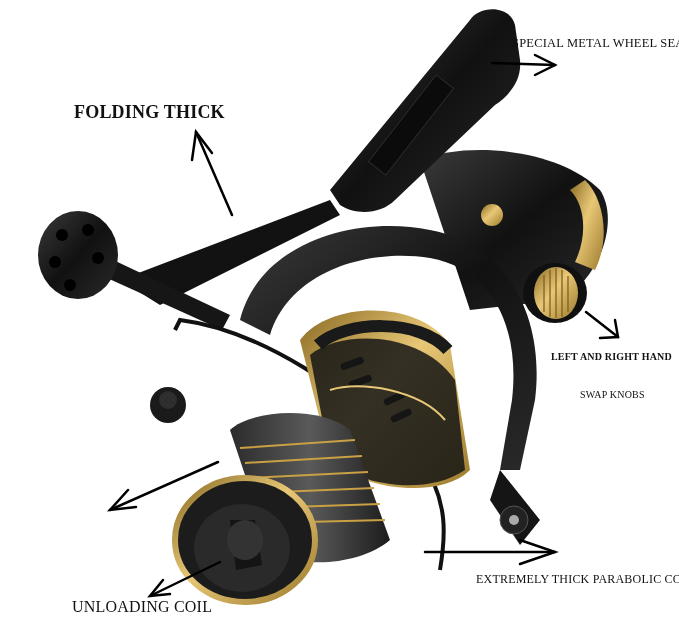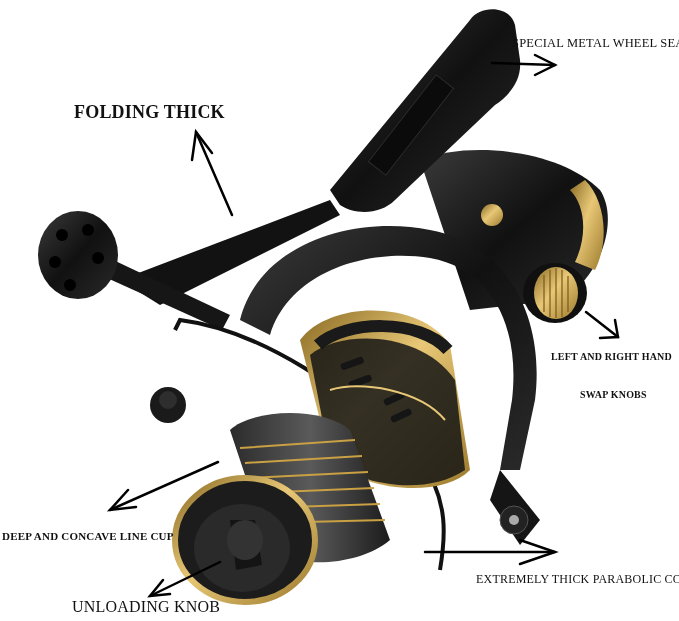--- a/index.html
+++ b/index.html
@@ -3,21 +3,21 @@
   <meta charset="utf-8">
   <style>
     html, body { margin: 0; padding: 0; background: #ffffff; }
     body { width: 679px; height: 621px; position: relative; overflow: hidden; font-family: "Liberation Serif", "DejaVu Serif", serif; }
     .stage { position: absolute; left: 0; top: 0; width: 679px; height: 621px; }
     .stage svg { position: absolute; left: 0; top: 0; }
     .label { position: absolute; color: #111; white-space: nowrap; letter-spacing: 0.2px; line-height: 1; }
     .lbl-wheel { left: 512px; top: 37px; font-size: 12.5px; }
     .lbl-folding { left: 74px; top: 103px; font-size: 18px; font-weight: bold; }
     .lbl-swap1 { left: 551px; top: 352px; font-size: 10px; font-weight: bold; }
-    .lbl-swap2 { left: 580px; top: 390px; font-size: 10px; font-weight: bold; }
+    .lbl-swap2 { left: 580px; top: 390px; font-size: 10px; font-weight: normal; }
     .lbl-cup { left: 2px; top: 531px; font-size: 11px; font-weight: bold; }
     .lbl-coil { left: 476px; top: 573px; font-size: 12px; }
     .lbl-knob { left: 72px; top: 599px; font-size: 16px; }
   </style>
 </head>
 <body>
 
 <div class="stage">
   <svg width="679" height="621" viewBox="0 0 679 621">
     <defs>
@@ -124,16 +124,15 @@
         <line x1="220" y1="562" x2="150" y2="596"></line>
         <polyline points="163,580 150,596 170,594"></polyline>
       </g>
     </g>
   </svg>
 
   <div class="label lbl-wheel">SPECIAL METAL WHEEL SEAT</div>
   <div class="label lbl-folding">FOLDING THICK</div>
   <div class="label lbl-swap1">LEFT AND RIGHT HAND</div>
   <div class="label lbl-swap2">SWAP KNOBS</div>
-  <div class="label lbl-cup">DEEP AND CONCAVE LINE CUP</div>
   <div class="label lbl-coil">EXTREMELY THICK PARABOLIC COIL</div>
-  <div class="label lbl-knob">UNLOADING KNOB</div>
+  <div class="label lbl-knob">UNLOADING COIL</div>
 </div>
 
 </body></html>

